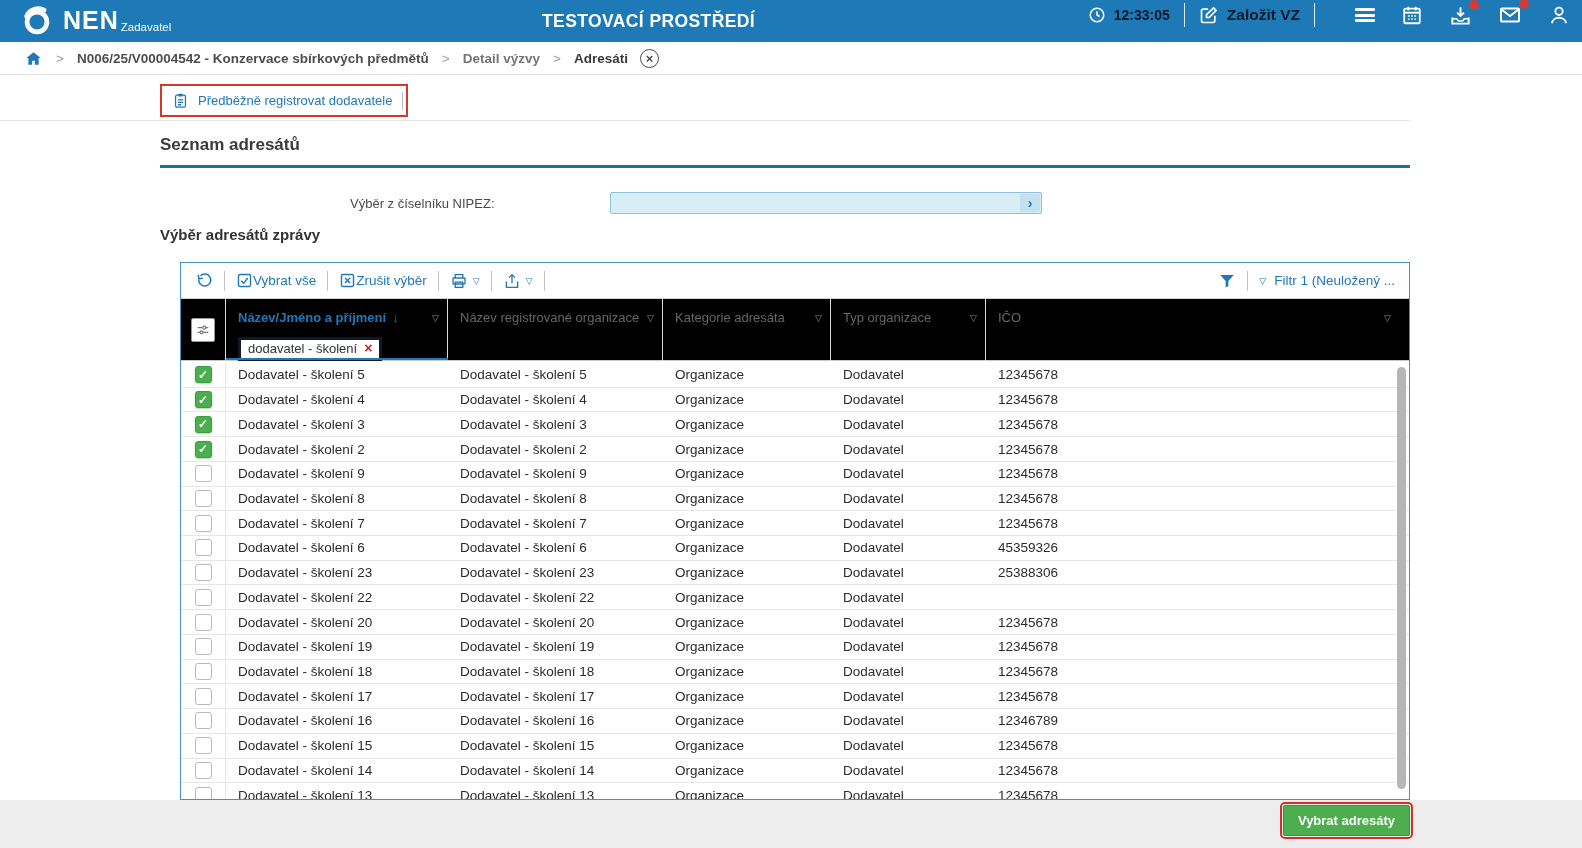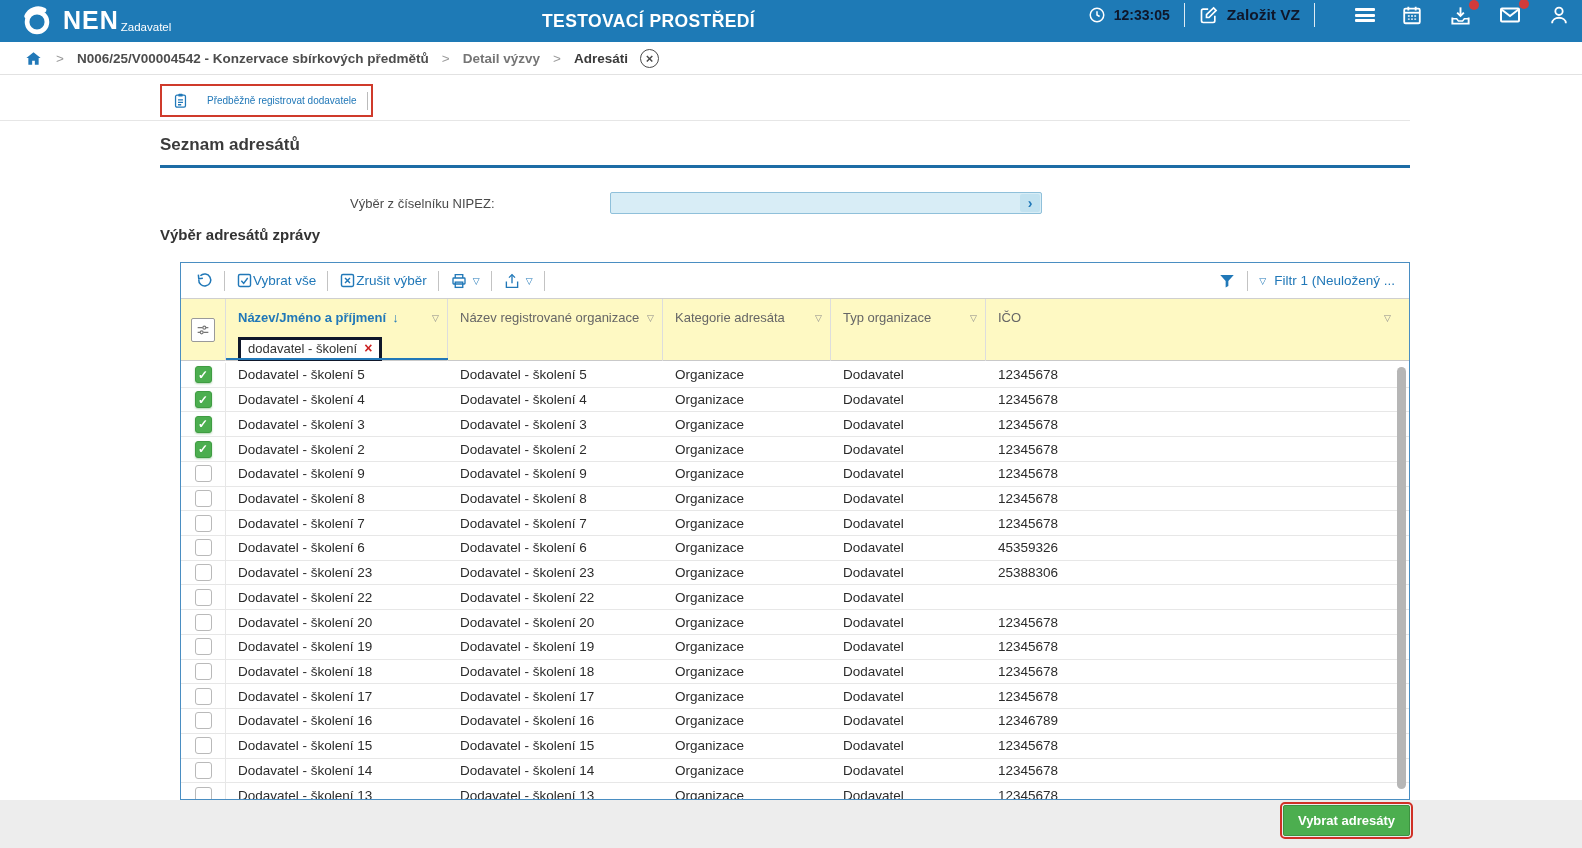--- a/index.html
+++ b/index.html
@@ -31,21 +31,21 @@
   .chev { color:#9a9a9a; margin:0 13px; font-weight:400; }
   .crumb-1 { color:#4d4d4d; } .crumb-2 { color:#757575; } .crumb-3 { color:#3a3a3a; }
   .crumb-close { margin-left:12px; width:19px; height:19px; border:1.5px solid #4a4a4a; border-radius:50%;
                  display:flex; align-items:center; justify-content:center; font-size:13px; font-weight:700;
                  color:#4a4a4a; cursor:pointer; }
 
   
   .cmdbar { position:absolute; left:0; top:76px; width:1410px; height:45px; background:#fff; border-bottom:1px solid #e6e6e6; }
   .reg-box { position:absolute; left:160px; top:8px; height:33px; border:2px solid #cf3a2b;
              display:flex; align-items:center; padding:0 3px 0 10px; color:#2178b8; cursor:pointer; }
-  .reg-label { font-size:10px; margin-left:18px; color:#2178b8; }
+  .reg-label { font-size:13px; margin-left:9px; color:#2178b8; }
   .reg-sep { width:1px; height:18px; background:#bbb; margin-left:10px; }
 
   
   .sec-title { position:absolute; left:160px; top:135px; font-size:17px; font-weight:700; color:#3b3b3b; }
   .sec-underline { position:absolute; left:160px; top:165px; width:1250px; height:3px; background:#1c6ca5; }
   .nipez-label { position:absolute; left:350px; top:196px; width:252px; text-align:left; font-size:13px; color:#4a4a4a; }
   .nipez-wrap { position:absolute; left:610px; top:192px; width:432px; height:22px; background:#d8edf6;
                 border:1px solid #8fc0da; border-radius:2px; }
   .nipez-input { position:absolute; left:0; top:0; width:408px; height:20px; border:none; background:transparent;
                  font-family:inherit; font-size:13px; padding:0 6px; outline:none; }
@@ -57,21 +57,21 @@
   .panel { position:absolute; left:180px; top:262px; width:1230px; height:538px; border:1px solid #4a8ec2; background:#fff; overflow:hidden; }
   .toolbar { height:36px; display:flex; align-items:center; padding:0 14px; border-bottom:1px solid #cfcfcf; color:#2178b8; }
   .tbtn { display:flex; align-items:center; font-size:13.5px; color:#2178b8; cursor:pointer; white-space:nowrap; }
   .tsep { width:1px; height:20px; background:#c3c3c3; margin:0 11px; flex:none; }
   .dd { font-size:9px; margin-left:5px; color:#2178b8; }
   .toolbar-right { margin-left:auto; display:flex; align-items:center; overflow:hidden; }
   .filter-mark { font-size:9px; color:#2178b8; margin-right:8px; }
   .filter-text { font-size:13.5px; color:#2178b8; white-space:nowrap; }
 
   .thead { display:grid; grid-template-columns:45px 222px 215px 168px 155px 1fr; grid-template-rows:37px 25px;
-           background:#fef9c3; border-bottom:1px solid #c9c9c9; position:relative; height:62px; }
+           background:#000000; border-bottom:1px solid #c9c9c9; position:relative; height:62px; }
   .hc0 { grid-row:1 / 3; display:flex; align-items:center; justify-content:center; border-right:1px solid #ddd; }
   .settings-box { width:24px; height:24px; border:1px solid #9a9a9a; border-radius:2px; background:#fff;
                   display:flex; align-items:center; justify-content:center; color:#777; cursor:pointer; }
   .hcell { display:flex; align-items:center; padding:0 8px 0 12px; border-right:1px solid #ddd; font-size:13px; color:#666; overflow:hidden; }
   .hcell.last { border-right:none; padding-right:18px; }
   .hlabel-sorted { color:#2178b8; font-weight:700; white-space:nowrap; }
   .sort-arrow { color:#2178b8; font-size:13px; margin-left:6px; }
   .fmark { margin-left:auto; color:#8a8a8a; font-size:9px; padding-left:6px; }
   .chipcell { border-right:1px solid #ddd; display:flex; align-items:center; padding-left:12px; }
   .chipcell.last { border-right:none; }

